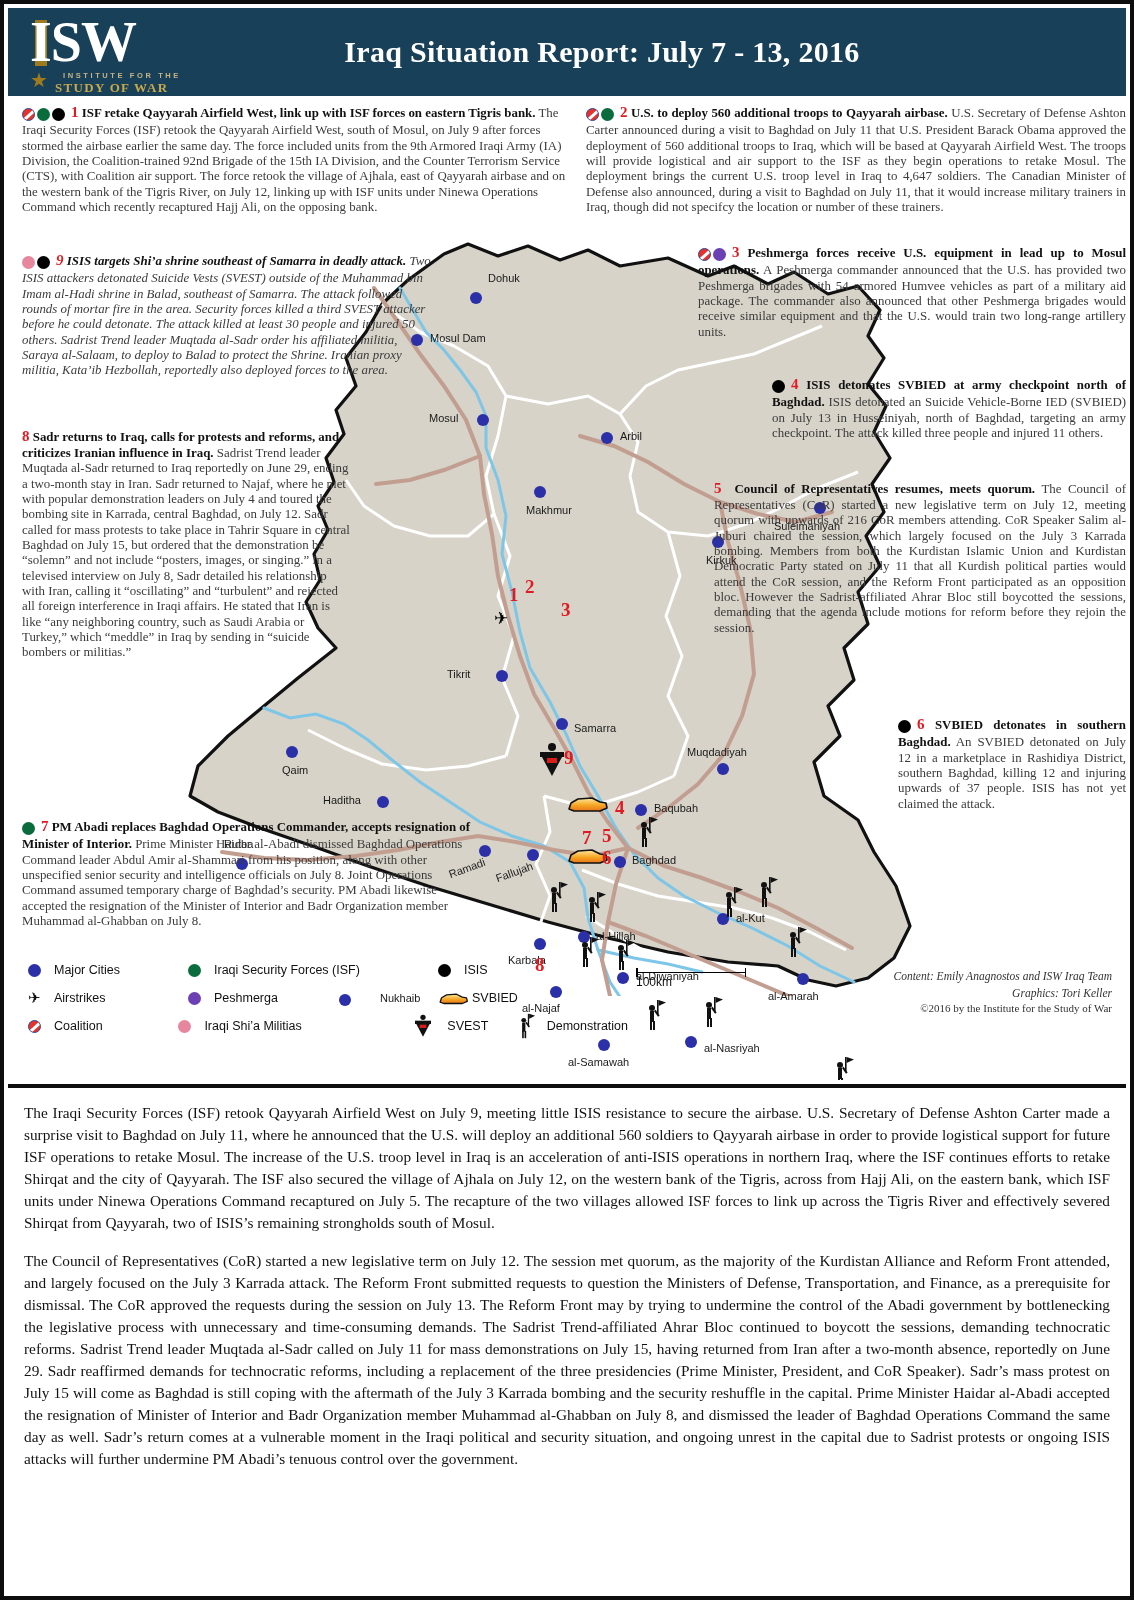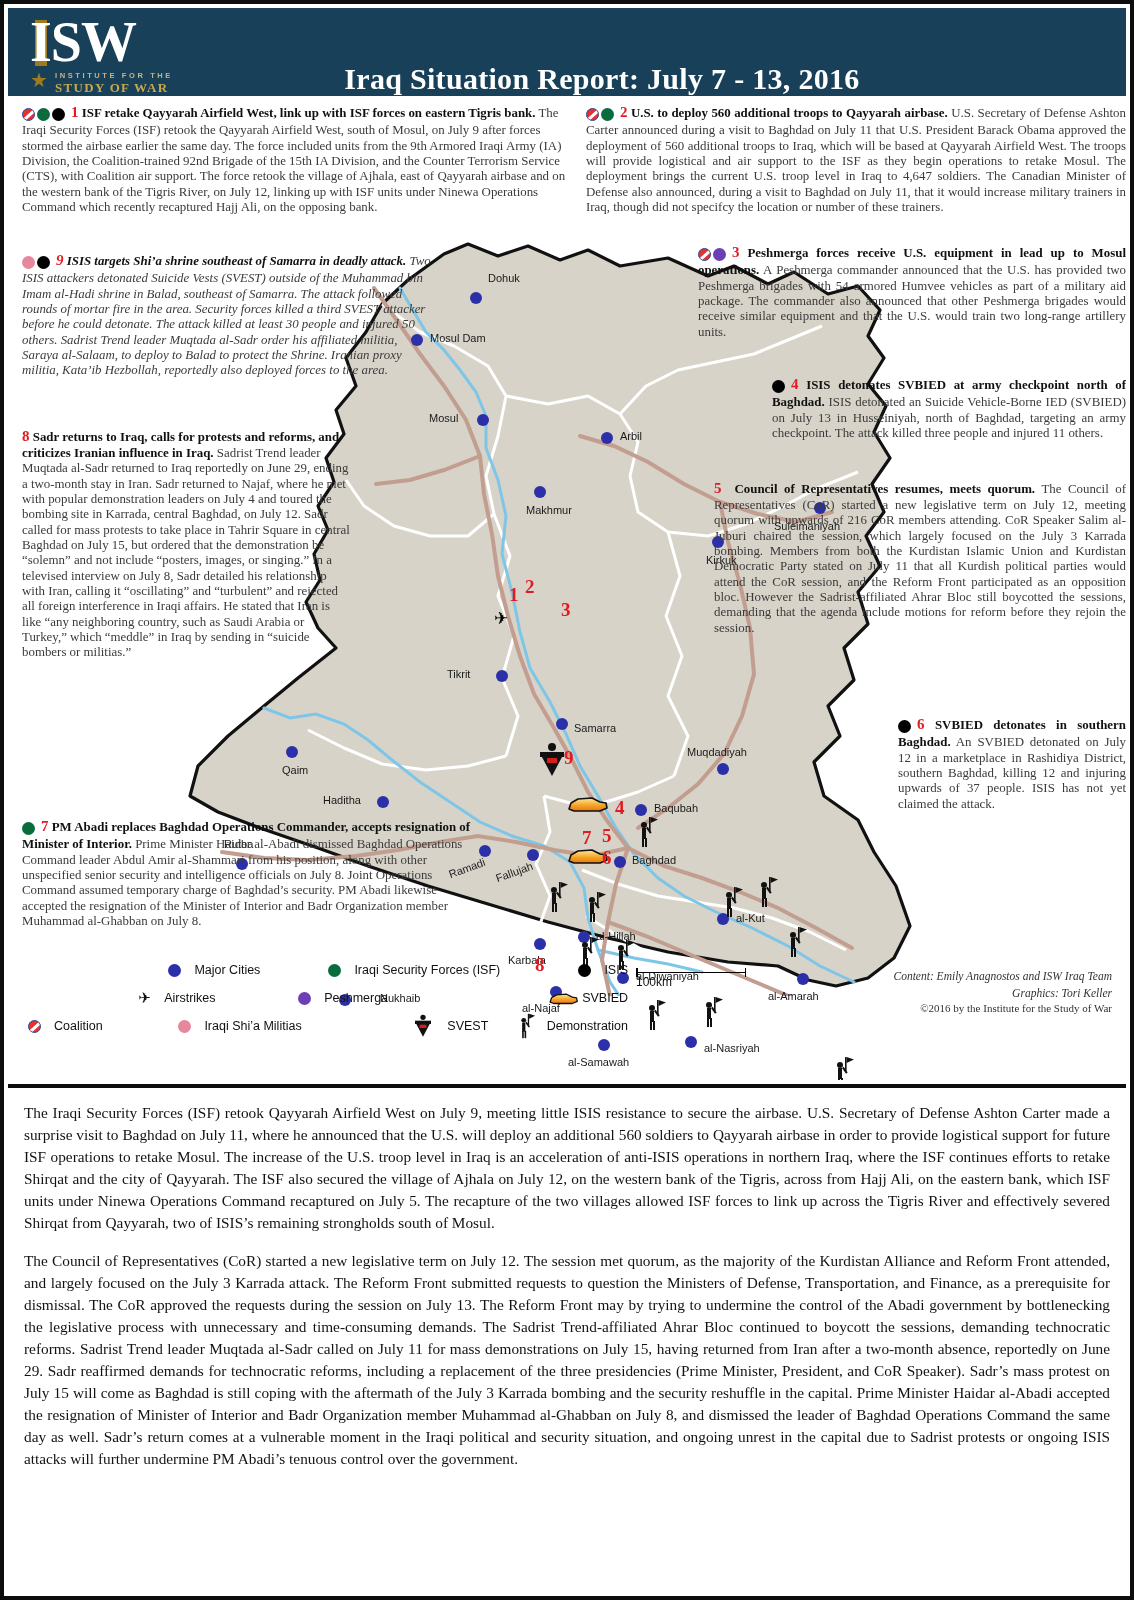--- a/index.html
+++ b/index.html
@@ -17,42 +17,42 @@
   #page {
     position:absolute; inset:0;
     border:4px solid #0d0d0d;
     background:#ffffff;
   }
 
   
   #header {
     position:absolute; left:4px; top:4px; right:4px; height:88px;
     background:#184159;
-    display:flex; align-items:flex-end;
+    display:flex; align-items:center;
   }
   #logo-block {
     width:200px; height:88px; position:relative;
     flex:0 0 200px;
   }
   .logo-isw {
     position:absolute; left:22px; top:6px;
     font-family:"Liberation Serif", serif;
     font-size:56px; font-weight:bold; color:#ffffff;
     letter-spacing:-1px; line-height:1;
   }
   .logo-bar {
     position:absolute; left:27px; top:12px; width:12px; height:46px;
     background:#a07a1f;
   }
   .logo-star {
     position:absolute; left:22px; top:62px;
     color:#a07a1f; font-size:20px; line-height:1;
   }
   .logo-sub1 {
-    position:absolute; left:47px; top:63px;
+    position:absolute; left:55px; top:63px;
     font-family:"Liberation Sans", sans-serif;
     font-size:7.5px; letter-spacing:2.6px; color:#cbb徐;
     color:#c9b383; font-weight:bold;
   }
   .logo-sub2 {
     position:absolute; left:47px; top:72px;
     font-family:"Liberation Serif", serif;
     font-size:13px; letter-spacing:1.3px; color:#c9a84c;
     font-weight:bold;
   }
@@ -136,21 +136,21 @@
   }
 
   .just { text-align:justify; }
 
   
   #legend {
     position:absolute; left:20px; top:860px; width:600px; z-index:8;
     font-family:"Liberation Sans", sans-serif;
     font-size:12.5px; color:#111;
   }
-  .leg-row { display:flex; align-items:center; height:28px;justify-content:flex-end; }
+  .leg-row { display:flex; align-items:center; height:28px; }
   .leg-item { display:flex; align-items:center; }
   .leg-sym { width:26px; display:flex; justify-content:flex-start; align-items:center; }
   .leg-dot { width:13px; height:13px; border-radius:50%; display:block; }
 
   
   #scale {
     position:absolute; left:628px; top:876px; z-index:8;
     font-family:"Liberation Sans", sans-serif; font-size:12px; color:#111;
   }
   #scale .bar { width:110px; height:1px; background:#000; position:relative; }

